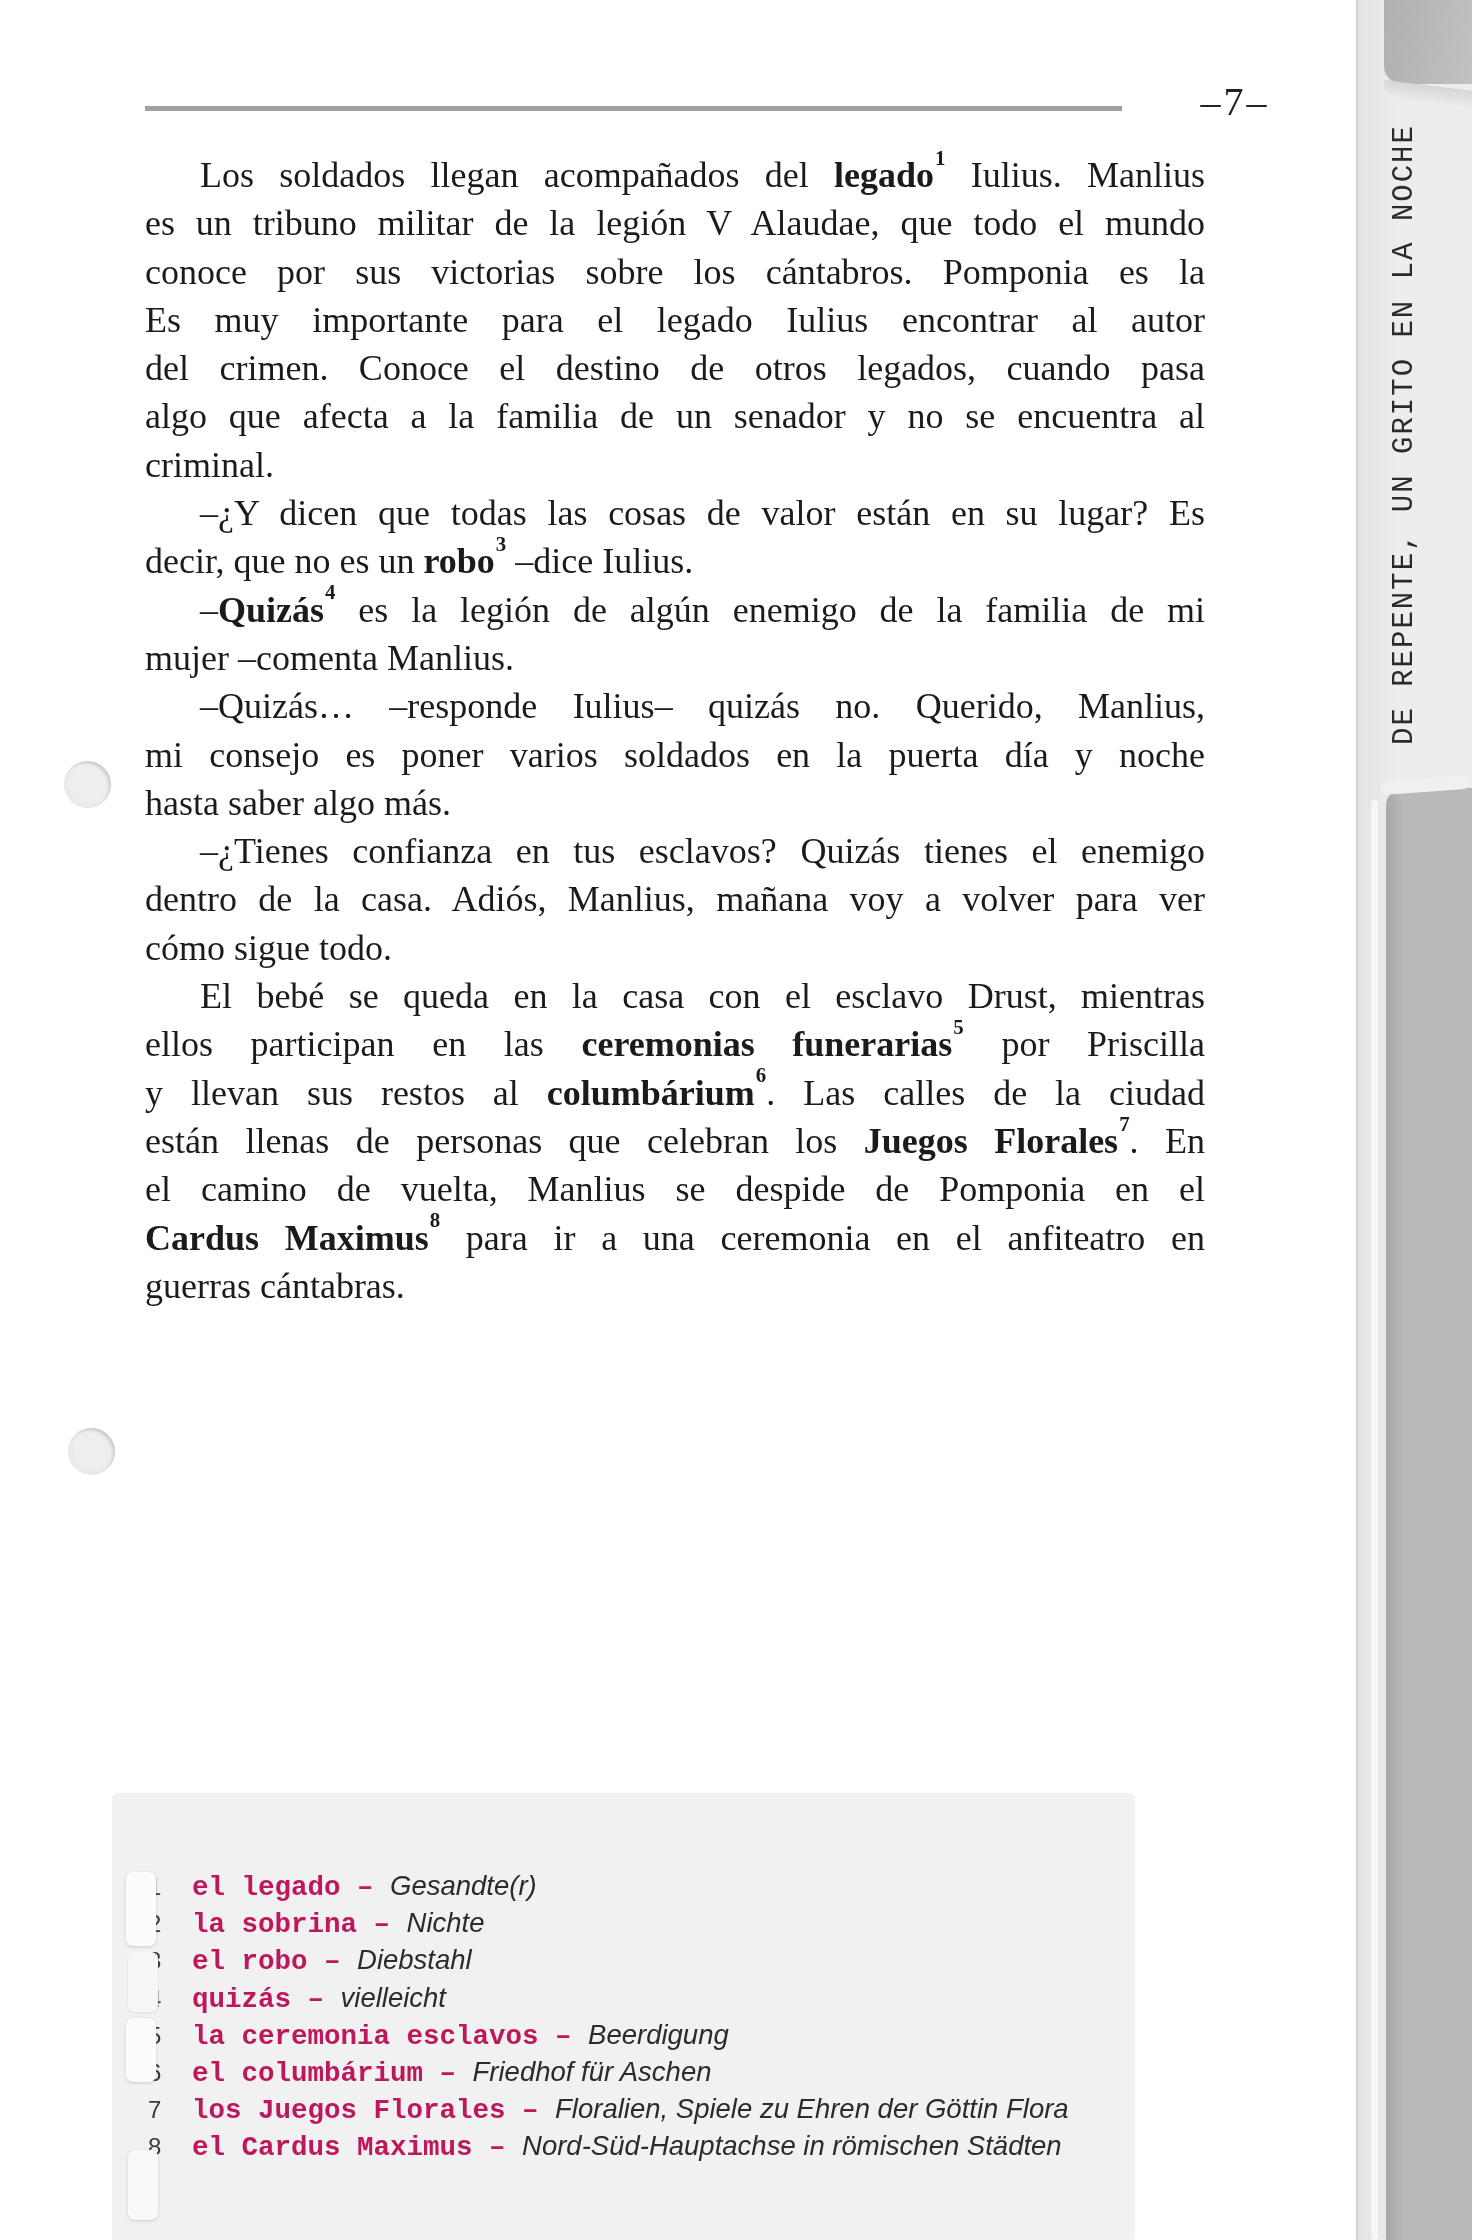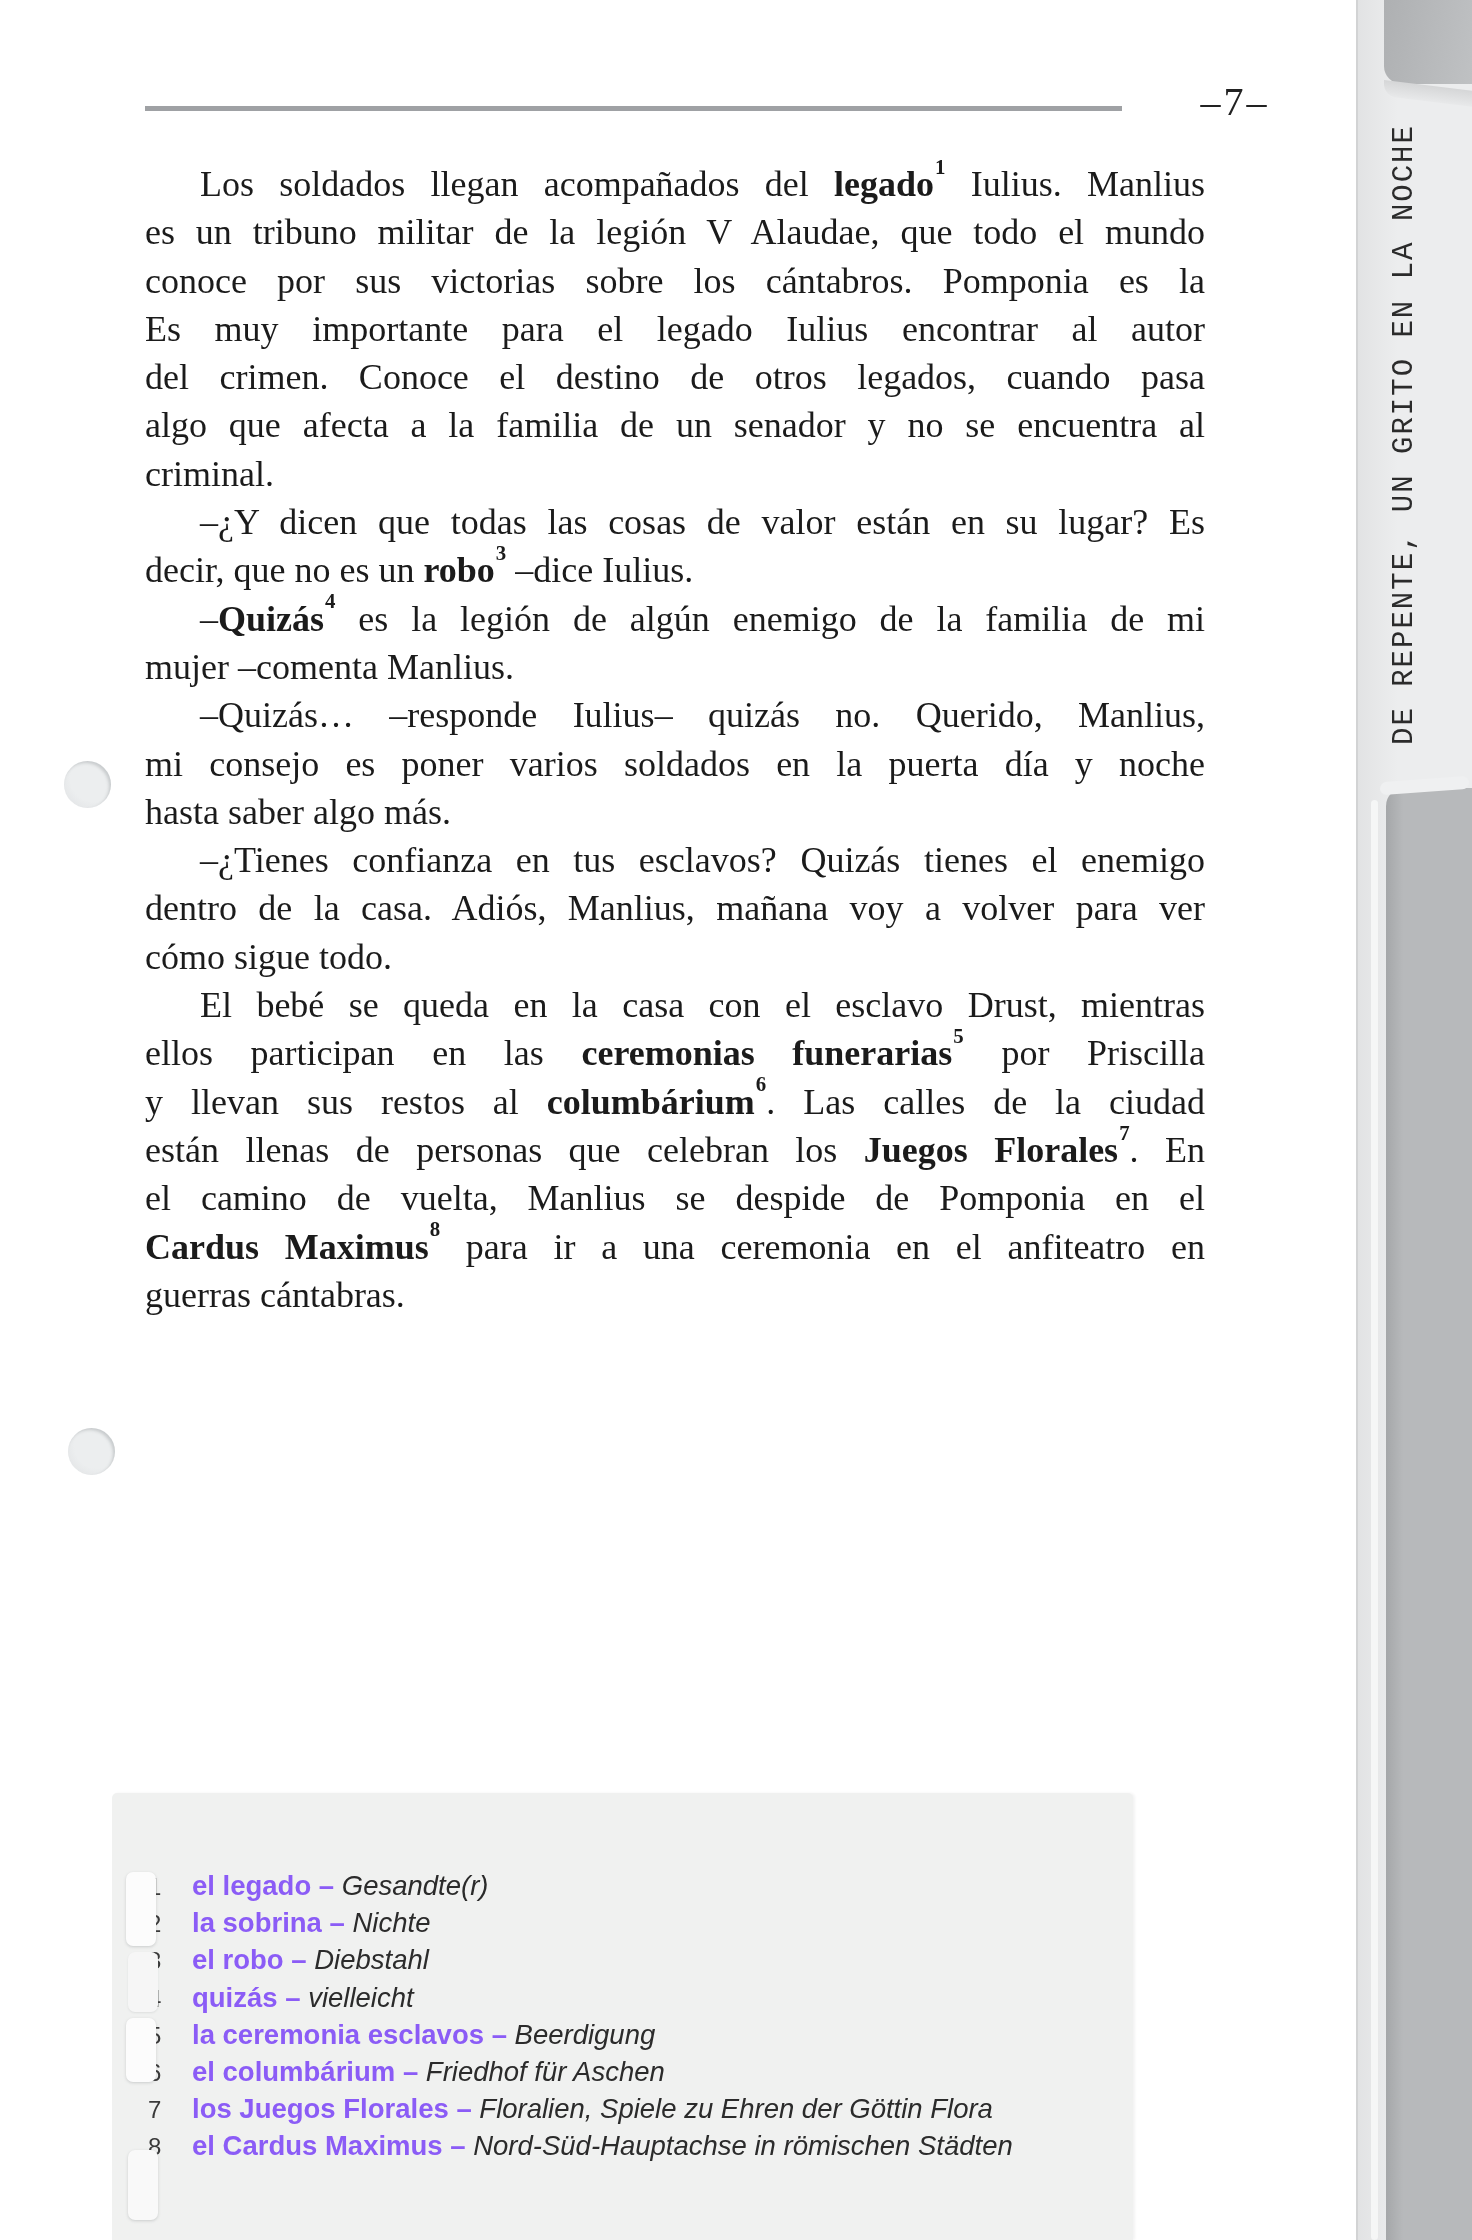--- a/index.html
+++ b/index.html
@@ -7,37 +7,37 @@
     position:relative;width:1472px;height:2240px;background:#ffffff;
     overflow:hidden;font-family:"Liberation Serif",serif;
   }
   
   .top-rule{position:absolute;left:145px;top:106px;width:977px;height:5px;background:#9fa1a4;}
   .page-number{
     position:absolute;left:1150px;top:78px;width:170px;text-align:center;
     font-size:40px;color:#222;letter-spacing:3px;
   }
   
-  .body-text{position:absolute;left:145px;top:160px;width:1060px;color:#1b1b1b;}
+  .body-text{position:absolute;left:145px;top:151px;width:1060px;color:#1b1b1b;}
   .bline{height:48.3px;line-height:48.3px;font-size:36px;}
   .bline.just{text-align:justify;text-align-last:justify;}
   .bline.ind{text-indent:55px;}
   .gloss{font-weight:700;}
   .bline sup{font-size:0.58em;position:relative;top:-0.45em;line-height:0;margin-left:1px;}
   
   .footnote-box{
     position:absolute;left:112px;top:1793px;width:1021px;height:447px;
     background:#f0f1f0;border-radius:5px 5px 0 0;
     box-shadow:2px 0 3px rgba(0,0,0,0.05);
     padding:0;box-sizing:border-box;
   }
   .glossary-list{padding:46px 0 0 36px;}
   .fnrow{display:flex;align-items:baseline;height:37.2px;line-height:37.2px;}
   .fn-n{width:44px;font-family:"Liberation Sans",sans-serif;font-size:24px;color:#3a3a3a;flex:none;}
-  .fn-term{font-family:Liberation Sans, sans-serif;font-weight:700;font-size:27.5px;color:#8b5cf6;white-space:pre;}
+  .fn-term{font-family:Liberation Mono, monospace;font-weight:700;font-size:27.5px;color:#be185d;white-space:pre;}
   .fn-trans{font-family:"Liberation Sans",sans-serif;font-style:italic;font-size:27.5px;color:#2b2b2b;white-space:pre;margin-top:28px;}
   
   .tab{position:absolute;width:30px;border-radius:7px;background:#fcfcfc;
        box-shadow:0 1px 3px rgba(90,95,100,0.25);}
   .tab1{left:126px;top:1872px;height:74px;}
   .tab2{left:128px;top:1952px;height:60px;background:#f6f6f6;box-shadow:0 1px 2px rgba(90,95,100,0.12);}
   .tab3{left:126px;top:2018px;height:64px;}
   .tab4{left:128px;top:2150px;height:70px;background:#f9f9f9;}
   
   .side-strip{

